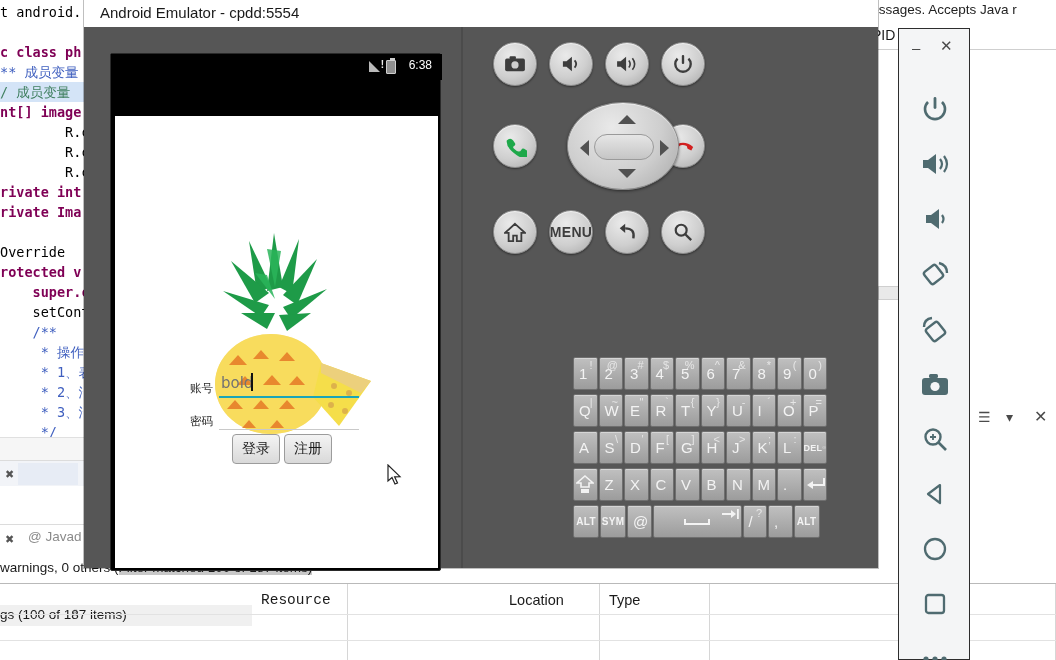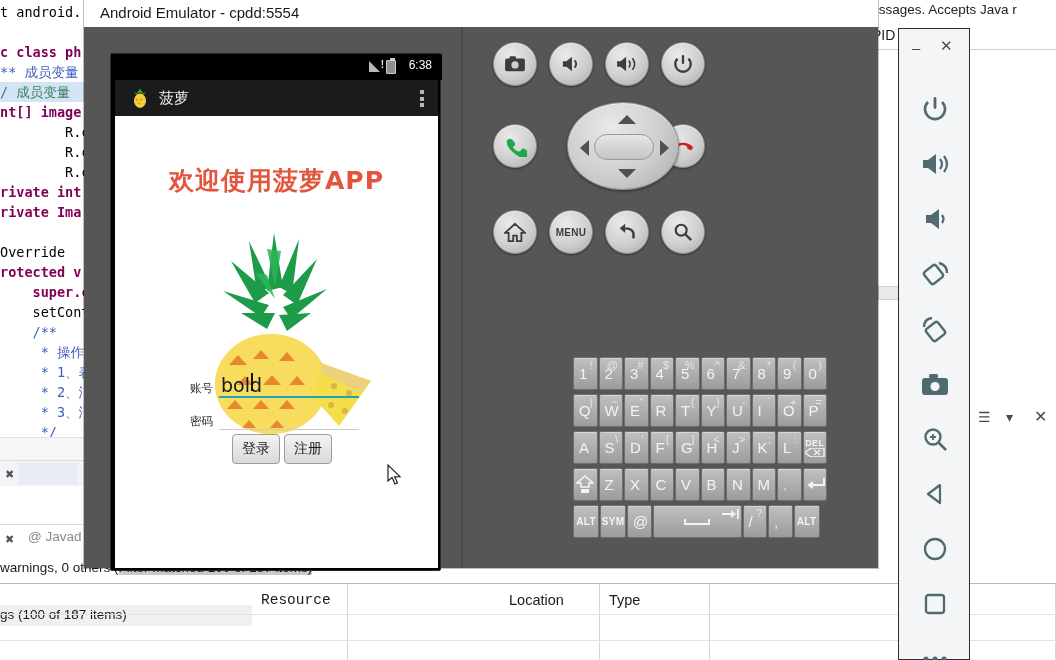--- a/index.html
+++ b/index.html
@@ -114,21 +114,21 @@
     position:absolute; left:0; top:48px; width:323px; text-align:center;
     font-size:25px; color:#e2553c; letter-spacing:1px;
     font-family:"DejaVu Sans", sans-serif; font-weight:bold;
   }
   #pineapple-art { position:absolute; left:56px; top:105px; width:210px; height:215px; }
 
   #login-form { position:absolute; left:0; top:0; width:323px; height:553px; }
   .fld-label { position:absolute; font-size:11.5px; color:#2a2a2a; font-family:"DejaVu Sans", sans-serif; }
   .fld-line { position:absolute; height:2px; }
   #acct-label { left:75px; top:265px; }
-  #acct-value { position:absolute; left:106px; top:258px; font-size:19px; color:#0f172a; font-family:"DejaVu Sans", sans-serif; }
+  #acct-value { position:absolute; left:106px; top:258px; font-size:15px; color:#737373; font-family:"DejaVu Sans", sans-serif; }
   #acct-caret { position:absolute; left:136px; top:257px; width:1.5px; height:18px; background:#111; }
   #acct-underline { left:104px; top:280px; width:140px; background:#1ba5b8; }
   #pw-label { left:75px; top:298px; }
   #pw-underline { left:104px; top:313px; width:140px; height:1px; background:#c9c9c9; }
 
   .app-btn {
     position:absolute; top:318px; height:30px;
     background:linear-gradient(#f4f4f4,#d9d9d9);
     border:1px solid #9c9c9c; border-radius:4px;
     font-size:14px; color:#1b1b1b; font-family:"DejaVu Sans", sans-serif;
@@ -142,21 +142,21 @@
   
   #emu-controls { position:absolute; left:379px; top:0; width:415px; height:541px; }
   .rbtn {
     position:absolute; border-radius:50%;
     background:radial-gradient(circle at 38% 30%, #eaeaea 0%, #cfcfcf 55%, #a9a9a9 100%);
     border:1px solid #8c8c8c;
     box-shadow:0 1px 2px rgba(0,0,0,.45), inset 0 1px 1px rgba(255,255,255,.65);
     display:flex; align-items:center; justify-content:center;
   }
   .rbtn.sz { width:44px; height:44px; }
-  .menu-txt { font-size:10px; font-weight:bold; color:#3d3d3d; letter-spacing:.3px; font-family:"Liberation Sans", sans-serif; }
+  .menu-txt { font-size:14px; font-weight:bold; color:#3d3d3d; letter-spacing:.3px; font-family:"Liberation Sans", sans-serif; }
 
   #dpad {
     position:absolute; left:104px; top:75px; width:112px; height:88px;
     border-radius:50%;
     background:radial-gradient(circle at 40% 28%, #e9e9e9 0%, #cecece 55%, #a7a7a7 100%);
     border:1px solid #8a8a8a;
     box-shadow:0 1px 3px rgba(0,0,0,.5), inset 0 1px 1px rgba(255,255,255,.6);
   }
   #dpad-center {
     position:absolute; left:26px; top:31px; width:60px; height:26px;
@@ -298,39 +298,23 @@
 
     <div id="phone">
 
       <div id="phone-statusbar">
         <div id="sb-signal"></div>
         <div id="sb-signal-bang">!</div>
         <div id="sb-battery"></div>
         <span id="sb-time">6:38</span>
       </div>
 
-      <div id="app-actionbar">
-        <svg id="app-icon" viewBox="0 0 40 40">
-          <path d="M20 3 L14 12 L20 10 L26 12 Z" fill="#3aa93a"></path>
-          <path d="M9 8 L18 13 L13 14 Z" fill="#2f8f2f"></path>
-          <path d="M31 8 L22 13 L27 14 Z" fill="#2f8f2f"></path>
-          <ellipse cx="20" cy="25" rx="11" ry="13" fill="#f3cf3a"></ellipse>
-          <path d="M13 20 l4 3 -4 3 z M21 20 l4 3 -4 3 z M17 27 l4 3 -4 3 z" fill="#e08a2a"></path>
-        </svg>
-        <span id="app-title">菠萝</span>
-        <div id="app-overflow">
-            <span></span>
-            <span></span>
-            <span></span>
-          </div>
-      </div>
 
       <div id="app-content">
 
-        <div id="welcome-title">欢迎使用菠萝APP</div>
 
         <svg id="pineapple-art" viewBox="0 0 210 215">
           <g fill="#1e9b48">
             <path d="M103 12 L96 70 L112 66 Z"></path>
             <path d="M78 20 L100 66 L86 72 Z"></path>
             <path d="M128 18 L108 66 L121 73 Z"></path>
             <path d="M60 40 L98 72 L84 82 Z"></path>
             <path d="M146 38 L112 74 L126 84 Z"></path>
             <path d="M52 70 L98 84 L90 96 Z"></path>
             <path d="M156 68 L112 86 L120 98 Z"></path>
@@ -569,21 +553,21 @@
             </div>
             <div class="key" style="left: 178.5px; width: 24.5px;">
               <span class="main">K</span>
               <span class="alt">;</span>
             </div>
             <div class="key" style="left: 204px; width: 24.5px;">
               <span class="main">L</span>
               <span class="alt">:</span>
             </div>
             <div class="key" style="left: 229.5px; width: 24.5px;">
-              <div class="ctr" style="flex-direction:column;gap:0">
+              <div class="ctr" style="gap:0">
                 <span style="font-size:9px">DEL</span>
                 <svg width="20" height="9" viewBox="0 0 20 9">
                   <path d="M6 0 H19 V9 H6 L0 4.5 z" fill="none" stroke="#f3f3f3" stroke-width="1.4"></path>
                   <path d="M9 2 L15 7 M15 2 L9 7" stroke="#f3f3f3" stroke-width="1.3"></path>
                 </svg>
               </div>
             </div>
           </div>
           <div class="kbrow" style="top: 111px;">
             <div class="key" style="left: 0px; width: 24.5px;">

